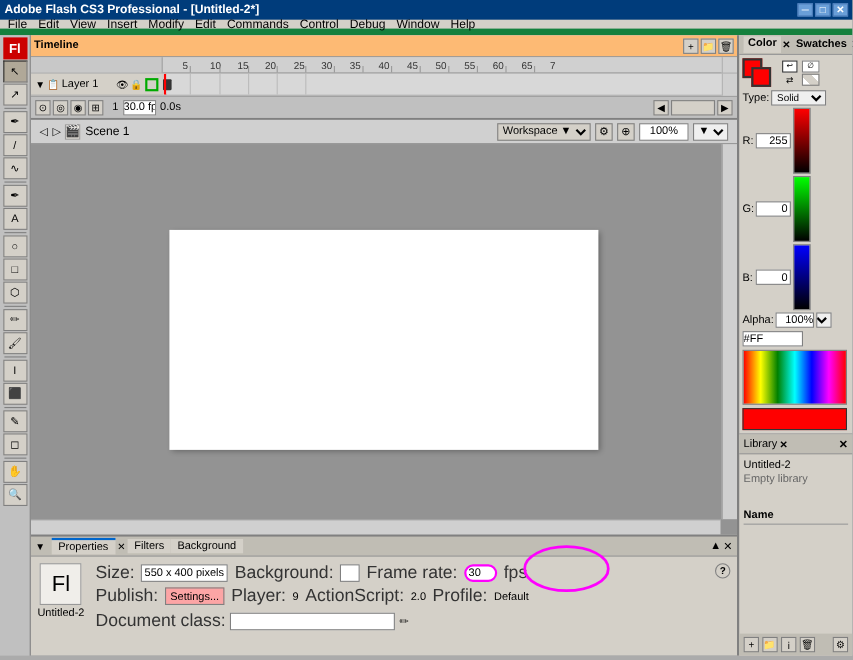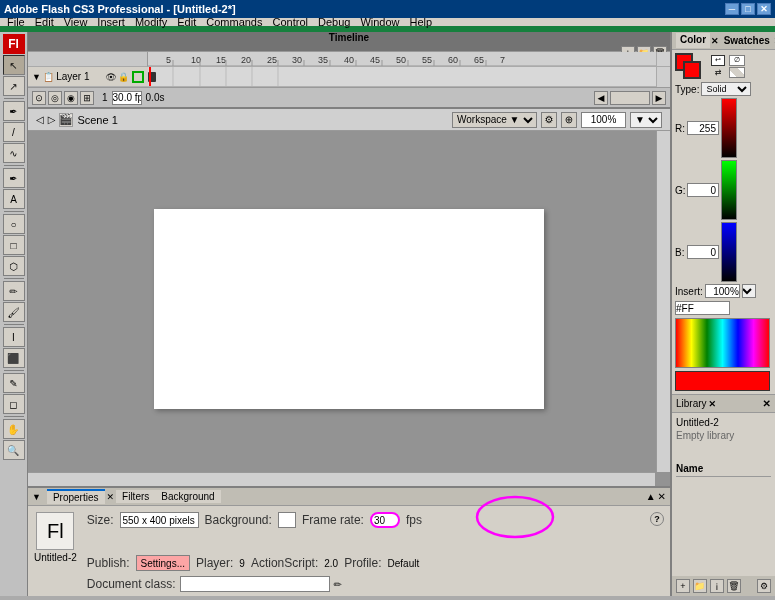--- a/index.html
+++ b/index.html
@@ -72,21 +72,21 @@
     .lib-name-header { font-size: 10px; font-weight: bold; margin-top: 20px; padding: 2px 0; border-bottom: 1px solid #999; }
     .lib-bottom { height: 20px; background: #c0bdb4; display: flex; align-items: center; padding: 0 4px; gap: 3px; }
     .lib-btn { width: 14px; height: 14px; background: #d4d0c8; border: 1px solid #808080; font-size: 9px; display: flex; align-items: center; justify-content: center; cursor: pointer; }
 
     
     .props-panel { height: 110px; background: #d4d0c8; border-top: 2px solid #808080; flex-shrink: 0; }
     .props-header { height: 18px; background: #c0bdb4; display: flex; align-items: center; padding: 0 4px; border-bottom: 1px solid #999; }
     .props-tab { padding: 1px 6px; font-size: 10px; cursor: pointer; background: #d4d0c8; }
     .props-tab.active { border-top: 2px solid #0066cc; }
     .props-content { padding: 6px; display: flex; gap: 10px; align-items: flex-start; }
-    .props-label { font-size: 12px; color: #333; white-space: nowrap; }
+    .props-label { font-size: 16px; color: #333; white-space: nowrap; }
     .props-value { font-size: 10px; }
     .props-input { height: 16px; border: 1px solid #808080; background: white; font-size: 10px; padding: 0 2px; }
     .props-btn { height: 16px; border: 1px solid #808080; background: #fca5a5; font-size: 10px; padding: 0 4px; cursor: pointer; }
     .props-input-wide { width: 90px; }
     .doc-class-row { display: flex; align-items: center; gap: 4px; margin-top: 2px; }
     .doc-class-input { width: 150px; height: 16px; border: 1px solid #808080; background: white; font-size: 10px; }
     .help-btn { width: 14px; height: 14px; border: 1px solid #808080; background: #d4d0c8; border-radius: 50%; font-size: 9px; font-weight: bold; cursor: pointer; display: flex; align-items: center; justify-content: center; }
     .edit-icon { font-size: 10px; cursor: pointer; }
   </style>
 </head>
@@ -143,21 +143,21 @@
     <div class="tool-btn">◻</div>
     <div class="tool-separator"></div>
     <div class="tool-btn">✋</div>
     <div class="tool-btn">🔍</div>
   </div>
 
   <div class="content-area">
 
     <div class="timeline">
 
-      <div style="display:flex; align-items:center; height:20px; background:#737373; border-bottom:1px solid #999; padding: 0 3px; gap:3px;flex-direction:column;">
+      <div style="display:flex; align-items:center; height:20px; background:#fdba74; border-bottom:1px solid #999; padding: 0 3px; gap:3px;">
         <span style="font-size:10px; font-weight:bold;">Timeline</span>
         <div style="margin-left:auto; display:flex; gap:2px;">
           <div style="width:14px;height:14px;background:#d4d0c8;border:1px solid #808080;font-size:9px;display:flex;align-items:center;justify-content:center;cursor:pointer;">+</div>
           <div style="width:14px;height:14px;background:#d4d0c8;border:1px solid #808080;font-size:9px;display:flex;align-items:center;justify-content:center;cursor:pointer;">📁</div>
           <div style="width:14px;height:14px;background:#d4d0c8;border:1px solid #808080;font-size:9px;display:flex;align-items:center;justify-content:center;cursor:pointer;">🗑</div>
         </div>
       </div>
 
       <div style="display:flex;">
         <div style="width:120px; background:#c8c8c8; border-right:1px solid #999; height:15px; flex-shrink:0; border-bottom:1px solid #aaa;"></div>
@@ -302,21 +302,21 @@
           <div style="display:flex; align-items:center; gap:6px; flex-wrap:wrap;">
             <span class="props-label">Size:</span>
             <input class="props-input props-input-wide" type="text" value="550 x 400 pixels" style="width: 79px;">
             <span class="props-label">Background:</span>
             <div style="width:18px;height:16px;background:#ffffff;border:1px solid #808080;cursor:pointer;"></div>
             <span class="props-label">Frame rate:</span>
             <input class="props-input" type="text" style="width: 30px; border: 2px solid rgb(255, 0, 255); border-radius: 8px;" value="30">
             <span class="props-label">fps</span>
           </div>
 
-          <div style="display:flex; align-items:center; gap:6px;margin-top:24px;">
+          <div style="display:flex; align-items:center; gap:6px;">
             <span class="props-label">Publish:</span>
             <button class="props-btn">Settings...</button>
             <span class="props-label">Player:</span>
             <span class="props-value">9</span>
             <span class="props-label">ActionScript:</span>
             <span class="props-value">2.0</span>
             <span class="props-label">Profile:</span>
             <span class="props-value">Default</span>
           </div>
 
@@ -376,21 +376,21 @@
           <input class="rgb-input" type="text" value="0" style="">
           <div style="width:16px;height:60px;background:linear-gradient(to bottom, lime, black);border:1px solid #808080;"></div>
         </div>
         <div class="rgb-row">
           <span class="rgb-label">B:</span>
           <input class="rgb-input" type="text" value="0" style="">
           <div style="width:16px;height:60px;background:linear-gradient(to bottom, blue, black);border:1px solid #808080;"></div>
         </div>
 
         <div class="alpha-row">
-          <span>Insert:</span>
+          <span>Alpha:</span>
           <input class="alpha-input" type="text" value="100%" style="width: 35px; height: 14px; border: 1px solid rgb(128, 128, 128); font-size: 10px;">
           <select style="height:14px;font-size:9px;border:1px solid #808080;width:14px;"><option>▼</option></select>
         </div>
 
         <div class="hex-row">
           <input class="hex-input" type="text" value="#FF" style="width: 55px; height: 14px; border: 1px solid rgb(128, 128, 128); font-size: 10px;">
         </div>
 
         <div style="width:95px;height:50px;background:linear-gradient(to right, red, yellow, green, cyan, blue, magenta, red);border:1px solid #808080;margin:3px 0;cursor:crosshair;"></div>
 

